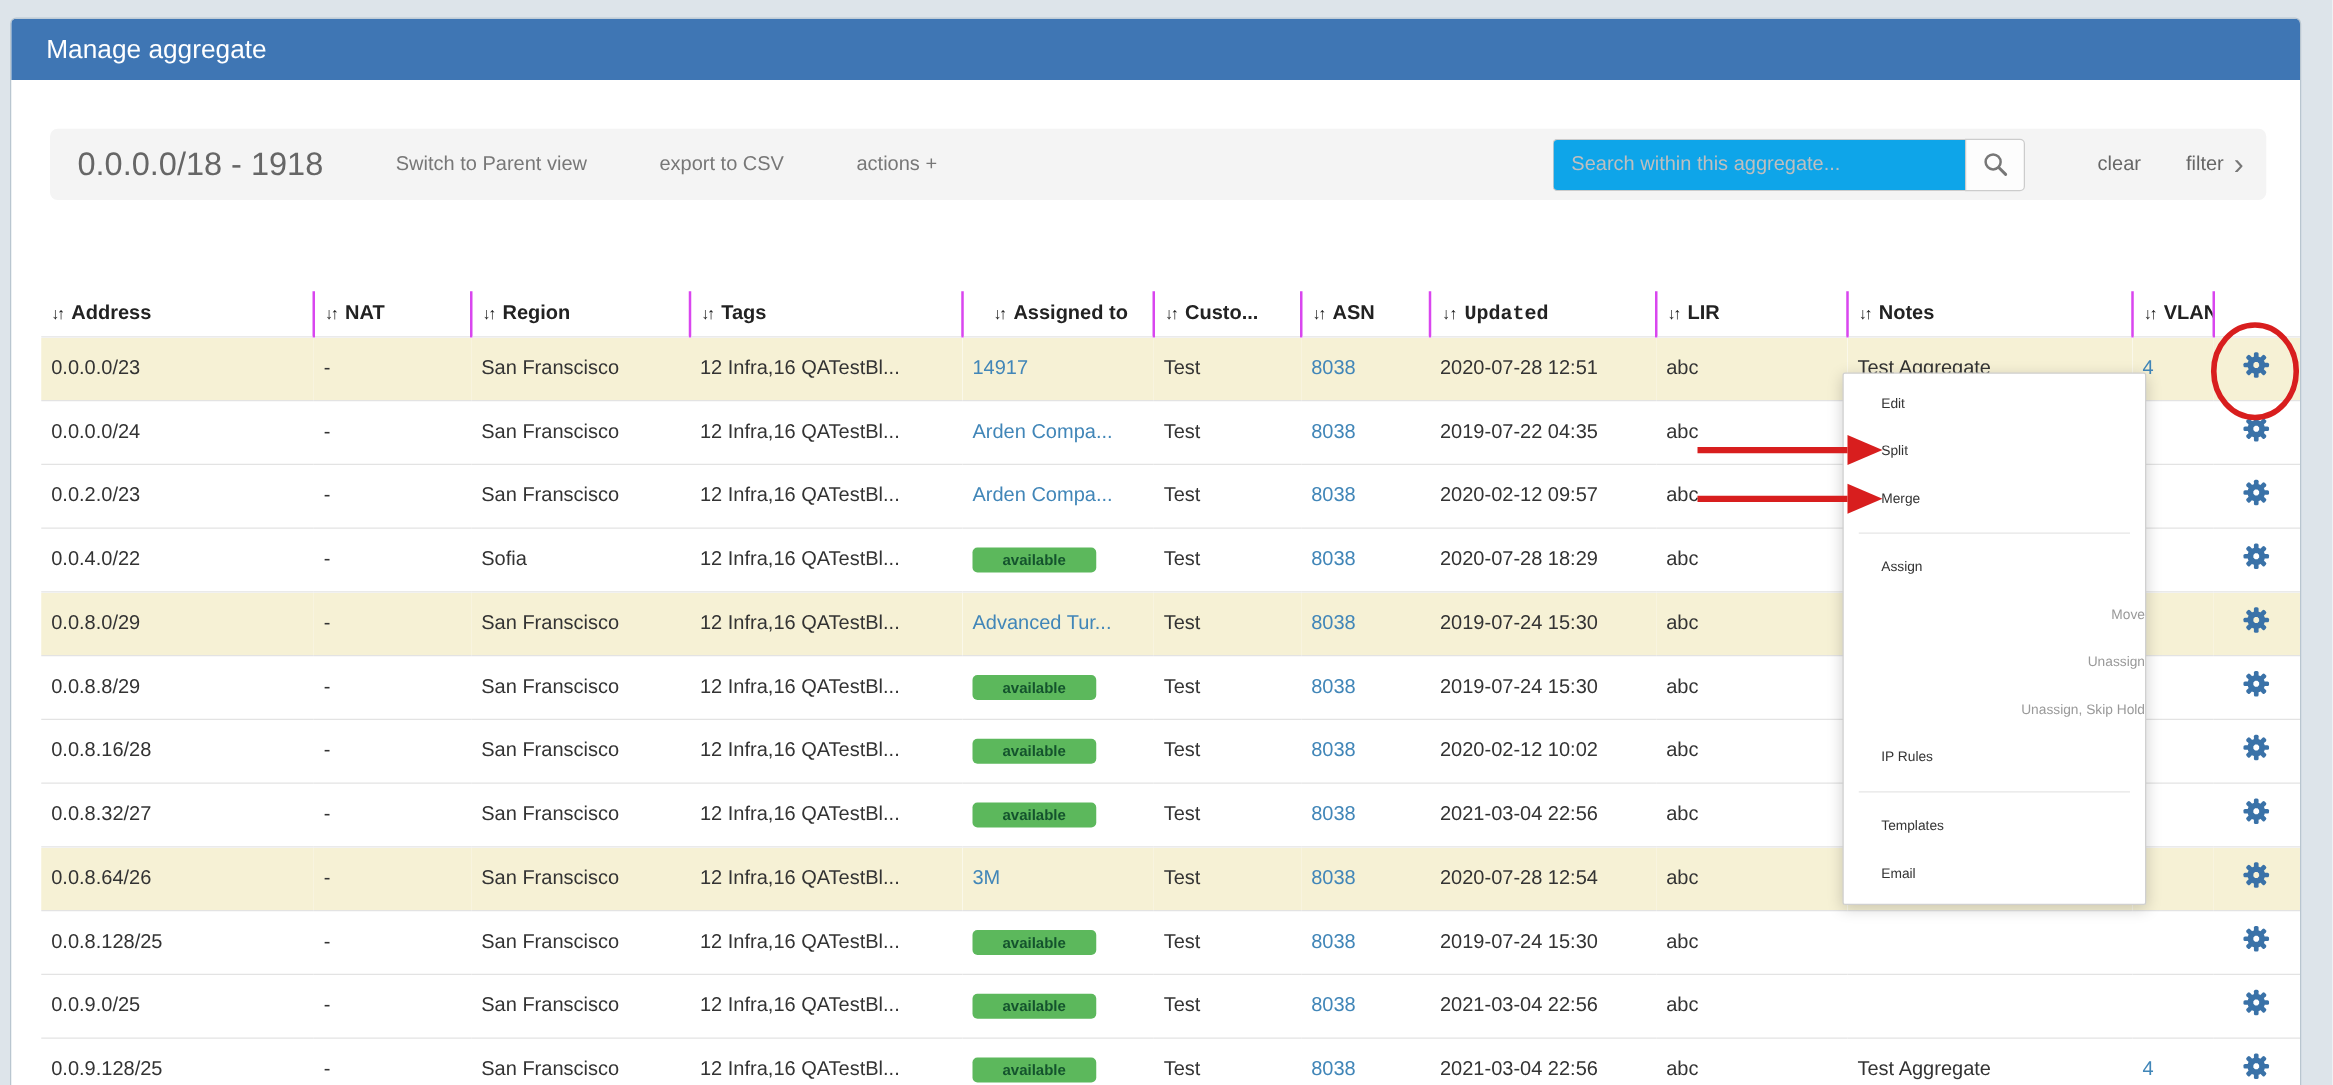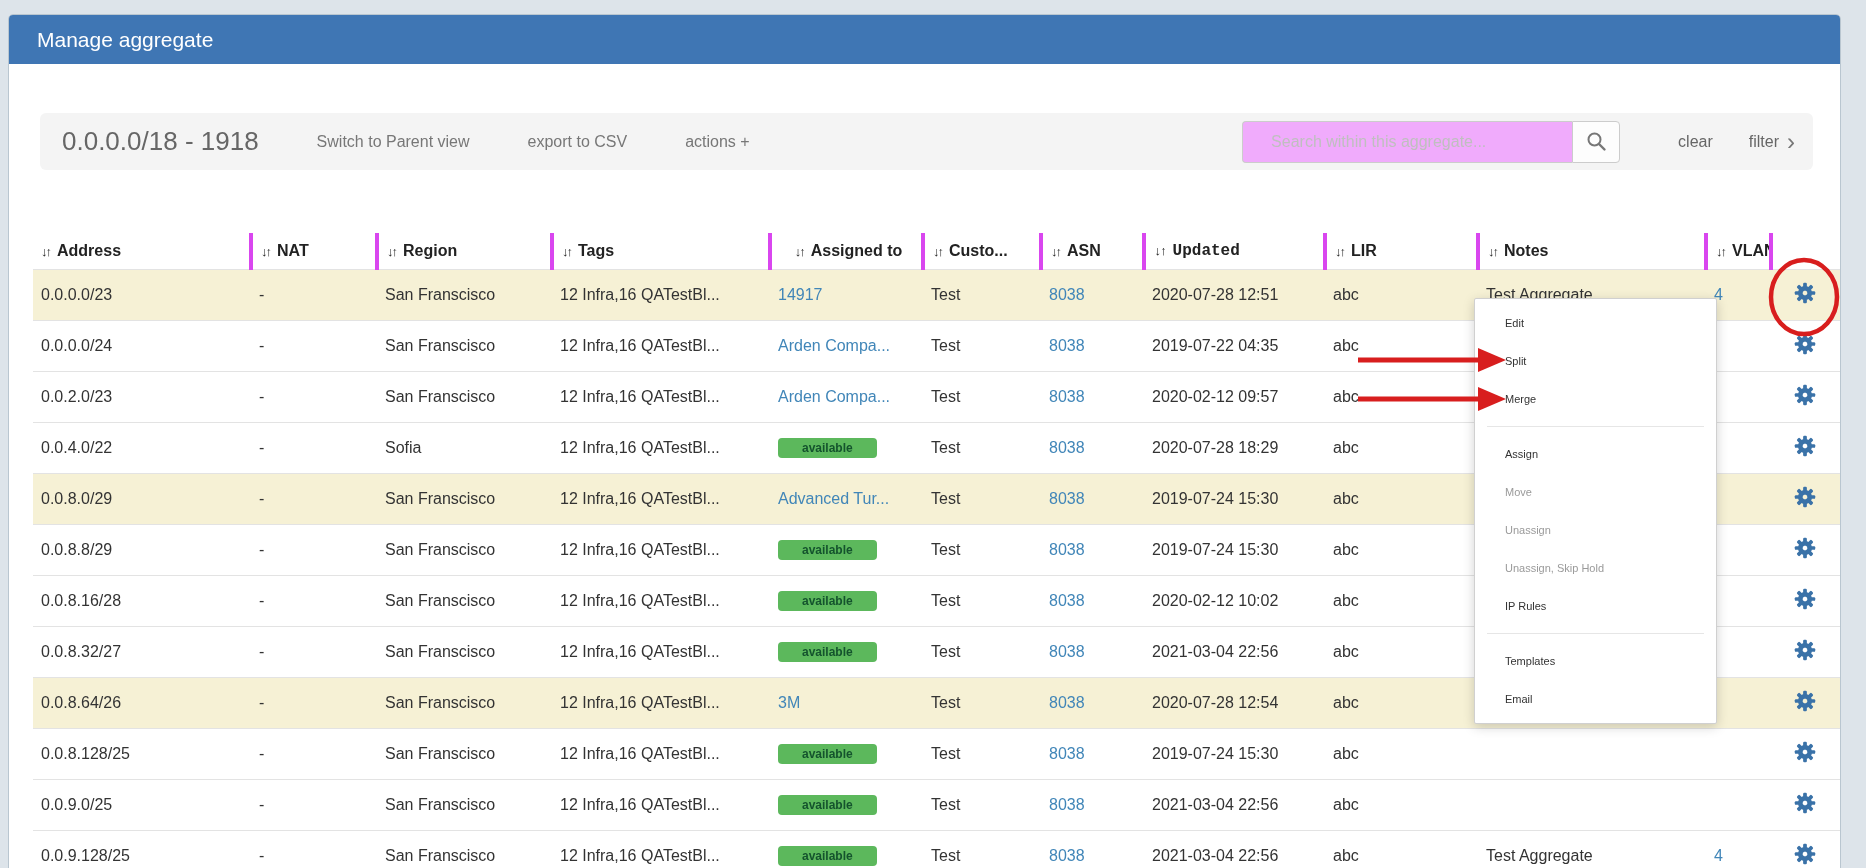--- a/index.html
+++ b/index.html
@@ -20,46 +20,46 @@
   }
   .card{
     position:absolute;left:8px;top:14px;width:1833px;height:920px;
     background:#fff;border:1px solid #b9c6d0;border-radius:5px;overflow:hidden;
   }
   .panel-header{
     height:49px;background:var(--header-blue);color:#fff;
     font-size:21px;line-height:49px;padding-left:28px;
   }
   .toolbar{
-    position:absolute;left:31px;top:98px;width:1773px;height:57px;
+    position:absolute;left:31px;top:88px;width:1773px;height:57px;
     background:#f4f4f4;border-radius:6px;
     display:flex;align-items:center;padding:0 18px 0 10px;
   }
   .agg-label{font-size:26px;color:#666;margin-left:12px;white-space:nowrap;}
   .tb-link{font-size:16px;color:#777;margin-left:58px;text-decoration:none;cursor:pointer;white-space:nowrap;}
   .search-group{margin-left:auto;display:flex;align-items:center;}
   .search-input{
     width:330px;height:42px;border:1px solid #ccc;border-right:none;
-    border-radius:4px 0 0 4px;padding:0 28px;font-size:16px;color:#444;
-    font-family:"Liberation Sans", sans-serif;background:#f0abfc;outline:none;
+    border-radius:4px 0 0 4px;padding:0 14px;font-size:16px;color:#444;
+    font-family:"Liberation Sans", sans-serif;background:#0ea5e9;outline:none;
   }
   .search-input::placeholder{color:#bfbfbf;}
   .search-btn{
     width:48px;height:42px;border:1px solid #ccc;background:#fdfdfd;
     border-radius:0 4px 4px 0;cursor:pointer;display:flex;align-items:center;justify-content:center;
   }
   .clear-link{font-size:16px;color:#666;margin-left:58px;cursor:pointer;}
   .filter-link{font-size:16px;color:#666;margin-left:36px;cursor:pointer;display:flex;align-items:center;}
   .filter-chevron{font-size:24px;color:#777;margin-left:8px;line-height:16px;}
   
   .grid{position:absolute;left:24px;top:218px;width:1807px;border-collapse:collapse;table-layout:fixed;}
   .grid th{
     height:36px;text-align:left;font-size:16px;font-weight:bold;color:#222;
     padding:0 4px 0 8px;white-space:nowrap;overflow:hidden;vertical-align:middle;
-    border-right:4px solid #d946ef;
+    border-right:2px solid #d946ef;
   }
   .grid th.no-sep{border-right:none;}
   .sort-icon{font-size:13px;font-weight:bold;letter-spacing:-2px;margin-right:7px;color:#222;}
   .grid td{
     height:51px;font-size:16px;color:#333;padding:0 4px 0 8px;
     white-space:nowrap;overflow:hidden;text-overflow:ellipsis;vertical-align:middle;
     border-top:1px solid #e3e3e3;
   }
   tr.hl td{background:var(--row-highlight);}
   .link{color:var(--link-blue);cursor:pointer;}
@@ -69,21 +69,21 @@
   }
   .gear-cell{text-align:right;padding-right:24px !important;}
   .gear-btn{color:var(--gear-blue);cursor:pointer;display:inline-block;width:22px;height:22px;}
   
   .context-menu{
     position:absolute;left:1474px;top:298px;width:243px;
     background:#fff;border:1px solid #d0d0d0;border-radius:2px;
     box-shadow:0 3px 12px rgba(0,0,0,0.18);padding:5px 0;z-index:20;
   }
   .menu-item{height:38px;line-height:38px;padding-left:30px;font-size:11px;color:#333;cursor:pointer;white-space:nowrap;}
-  .menu-item.disabled{color:#9a9a9a;cursor:default;}
+  .menu-item.disabled{color:#9a9a9a;cursor:default;text-align:right;}
   .menu-divider{height:1px;background:#e6e6e6;margin:8px 12px;}
   
   .annotations{position:absolute;left:0;top:0;width:1866px;height:868px;pointer-events:none;z-index:30;}
 </style>
 </head>
 <body>
 
 <div class="card">
   <div class="panel-header">
     <span>Manage aggregate</span>

